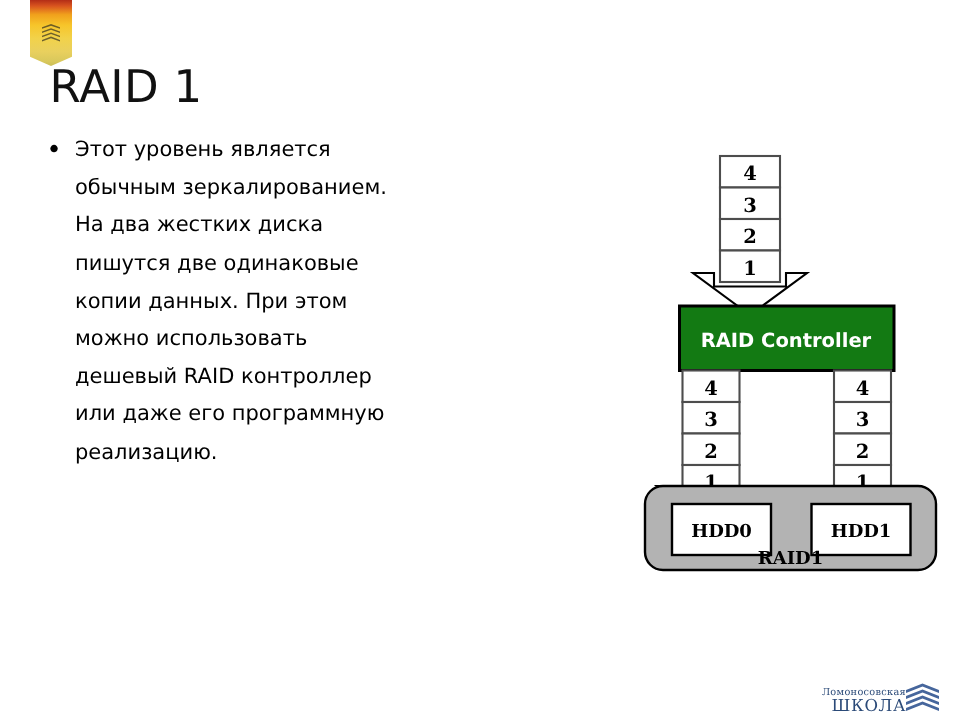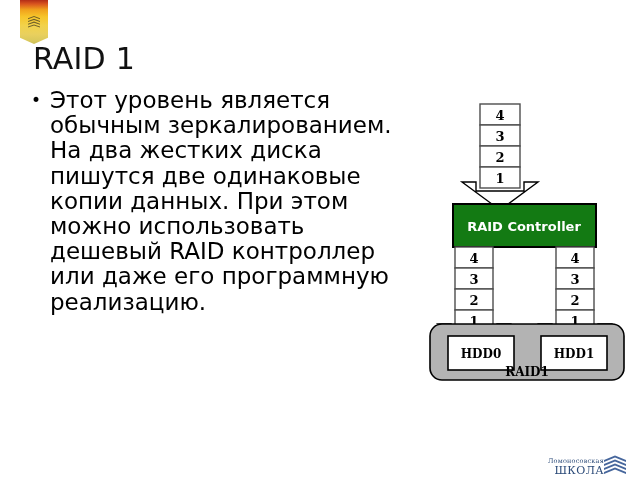--- a/index.html
+++ b/index.html
@@ -75,21 +75,21 @@
   }
   #body-block .bullet-mark {
     width: 19px;
     flex: 0 0 19px;
     font-size: 17px;
     line-height: 25px;
     text-align: left;
     color: #000;
   }
   #body-block .bullet-text {
-    font-size: 23px;
+    font-size: 14px;
     line-height: 25.2px;
     color: #000000;
     white-space: pre-line;
   }
 
   
   #diagram {
     position: absolute;
     left: 424px;
     top: 96px;

